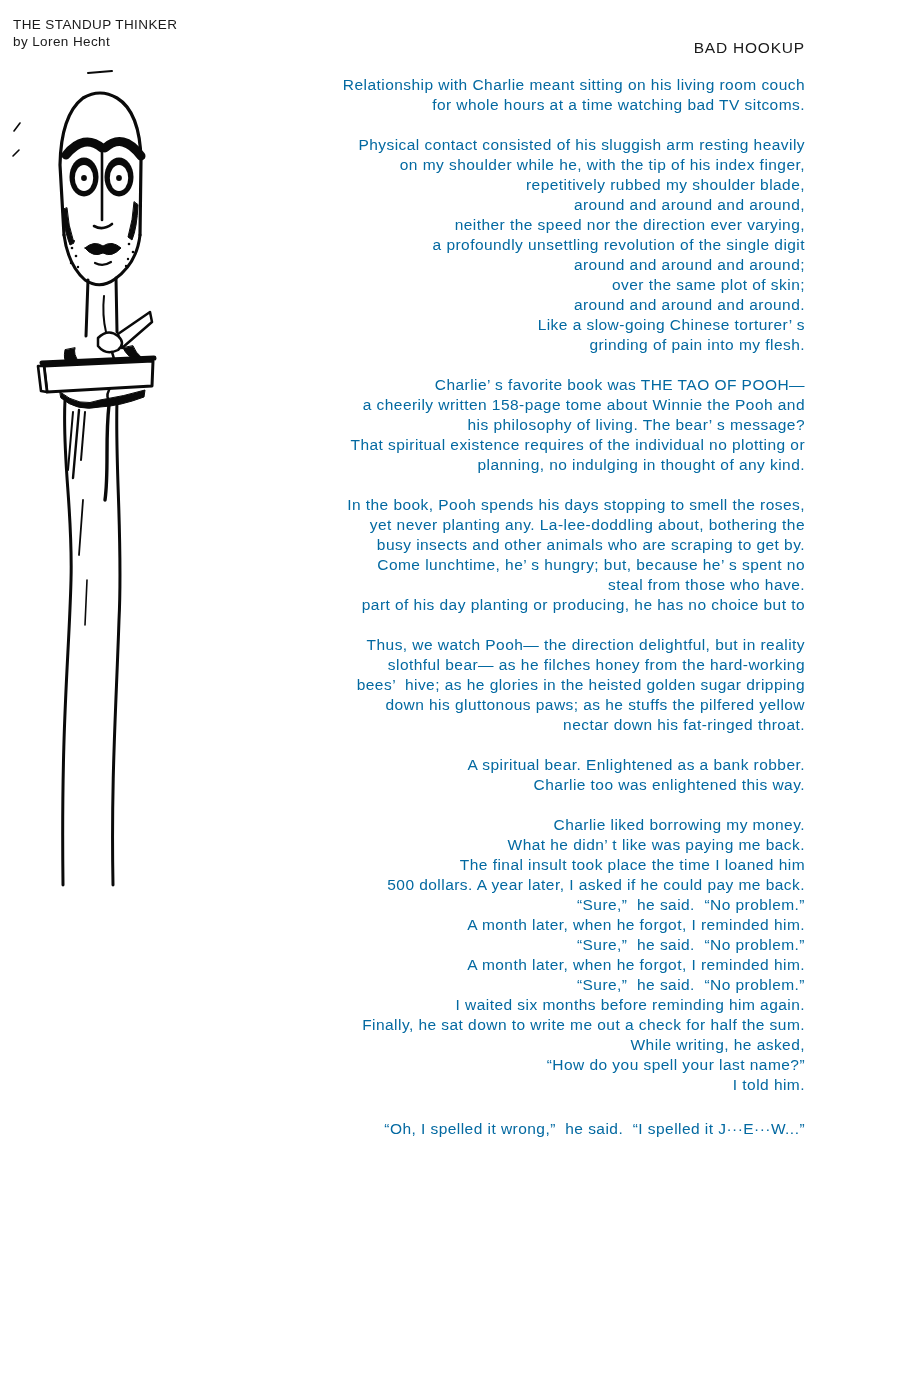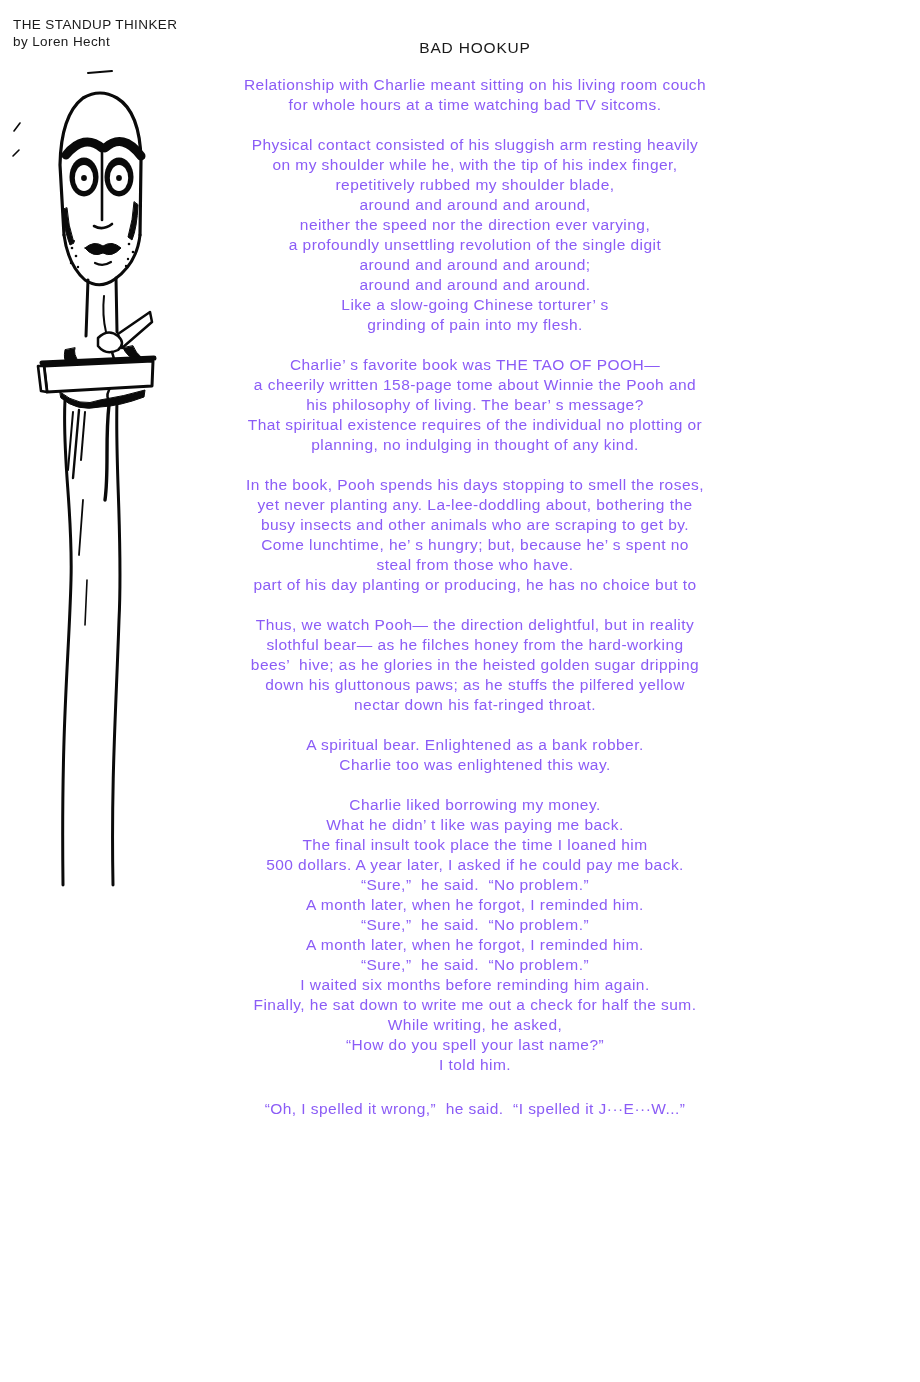--- a/index.html
+++ b/index.html
@@ -11,31 +11,31 @@
     color:#1f1f1f;
     overflow:hidden;
     border-radius:21px;
   }
   .masthead{
     position:absolute;left:13px;top:16px;
     font-size:13.5px;line-height:17px;letter-spacing:.4px;color:#1a1a1a;
   }
   .poem{
     position:absolute;left:145px;top:38px;width:660px;
-    text-align:center;
+    text-align:right;
   }
   .title{
     font-size:15.5px;font-weight:400;letter-spacing:.8px;
     margin:0 0 17px 0;line-height:20px;color:#1a1a1a;
   }
   .stanza{margin:0 0 20px 0;}
   .stanza:last-child{margin-bottom:0;margin-top:24px;}
   .line{
     font-size:15.5px;line-height:20px;letter-spacing:.45px;
-    white-space:pre;color:#8b5cf6;
+    white-space:pre;color:#0369a1;
   }
   .figure{
     position:absolute;left:5px;top:60px;width:160px;height:830px;
   }
   .figure path, .figure line, .figure ellipse, .figure circle, .figure polygon{
     vector-effect:none;
   }
 </style>
 </head>
 <body>
@@ -139,20 +139,21 @@
           <div class="line">for whole hours at a time watching bad TV sitcoms.</div>
         </div>
         <div class="stanza">
           <div class="line">Physical contact consisted of his sluggish arm resting heavily</div>
           <div class="line">on my shoulder while he, with the tip of his index finger,</div>
           <div class="line">repetitively rubbed my shoulder blade,</div>
           <div class="line">around and around and around,</div>
           <div class="line">neither the speed nor the direction ever varying,</div>
           <div class="line">a profoundly unsettling revolution of the single digit</div>
           <div class="line">around and around and around;</div>
+          <div class="line">over the same plot of skin;</div>
           <div class="line">around and around and around.</div>
           <div class="line">Like a slow-going Chinese torturer’ s</div>
           <div class="line">grinding of pain into my flesh.</div>
         </div>
         <div class="stanza">
           <div class="line">Charlie’ s favorite book was THE TAO OF POOH—</div>
           <div class="line">a cheerily written 158-page tome about Winnie the Pooh and</div>
           <div class="line">his philosophy of living. The bear’ s message?</div>
           <div class="line">That spiritual existence requires of the individual no plotting or</div>
           <div class="line">planning, no indulging in thought of any kind.</div>

